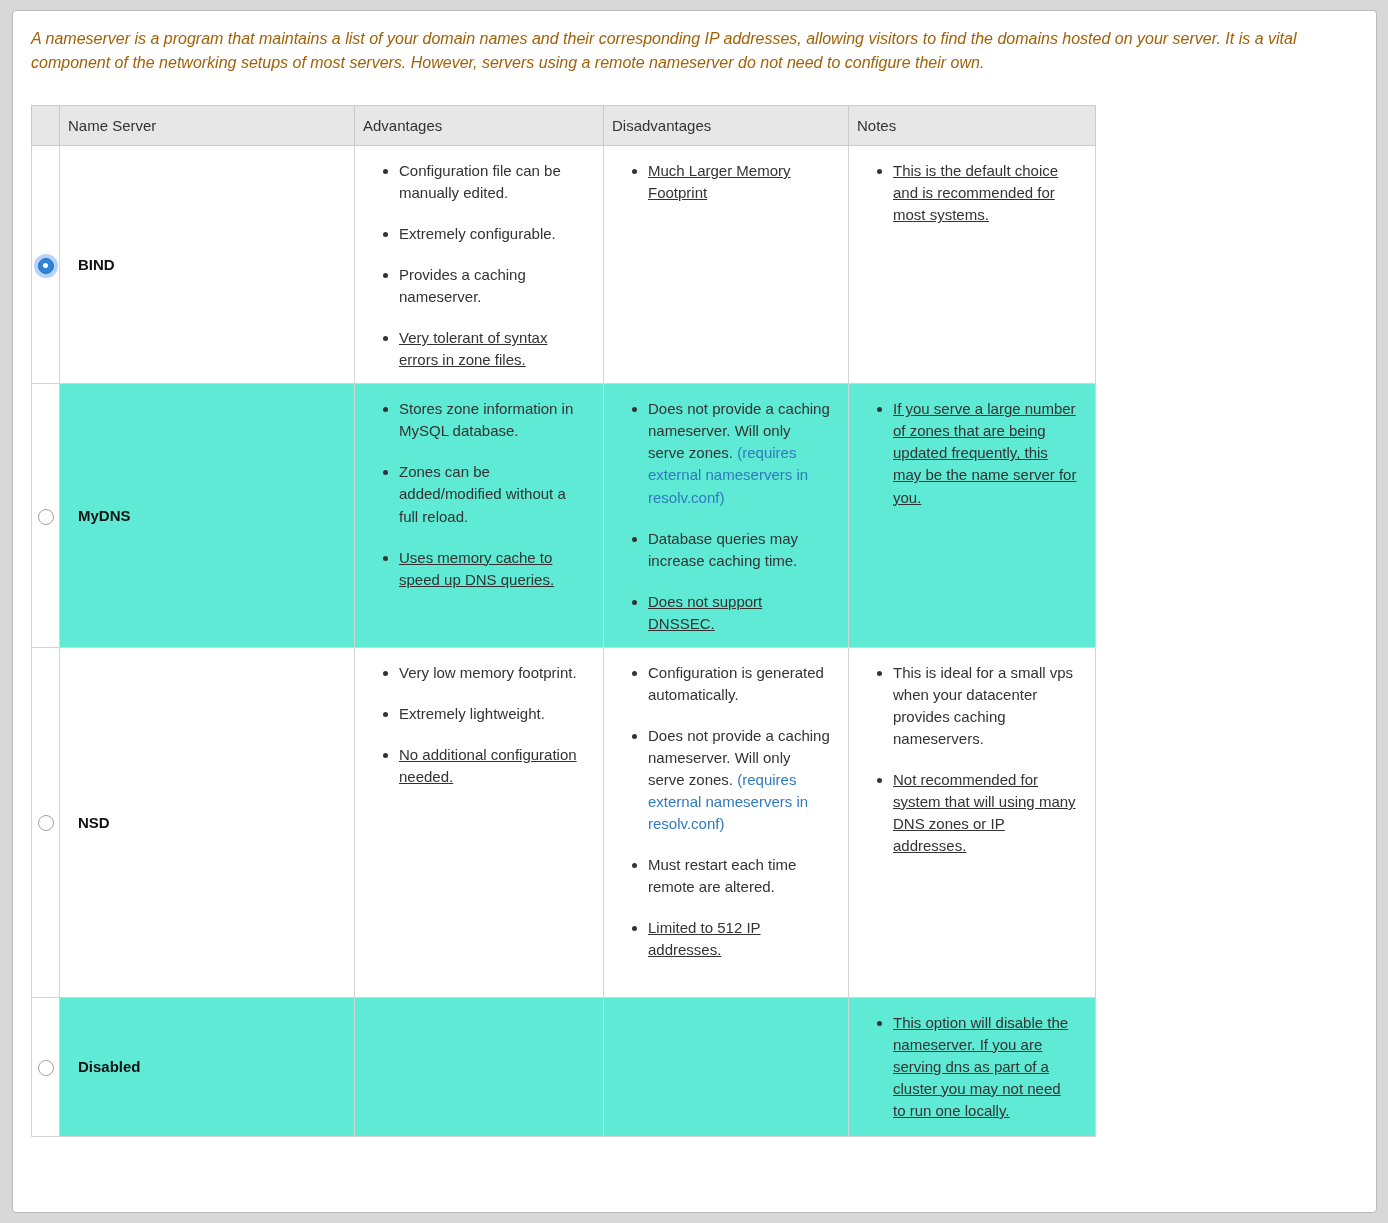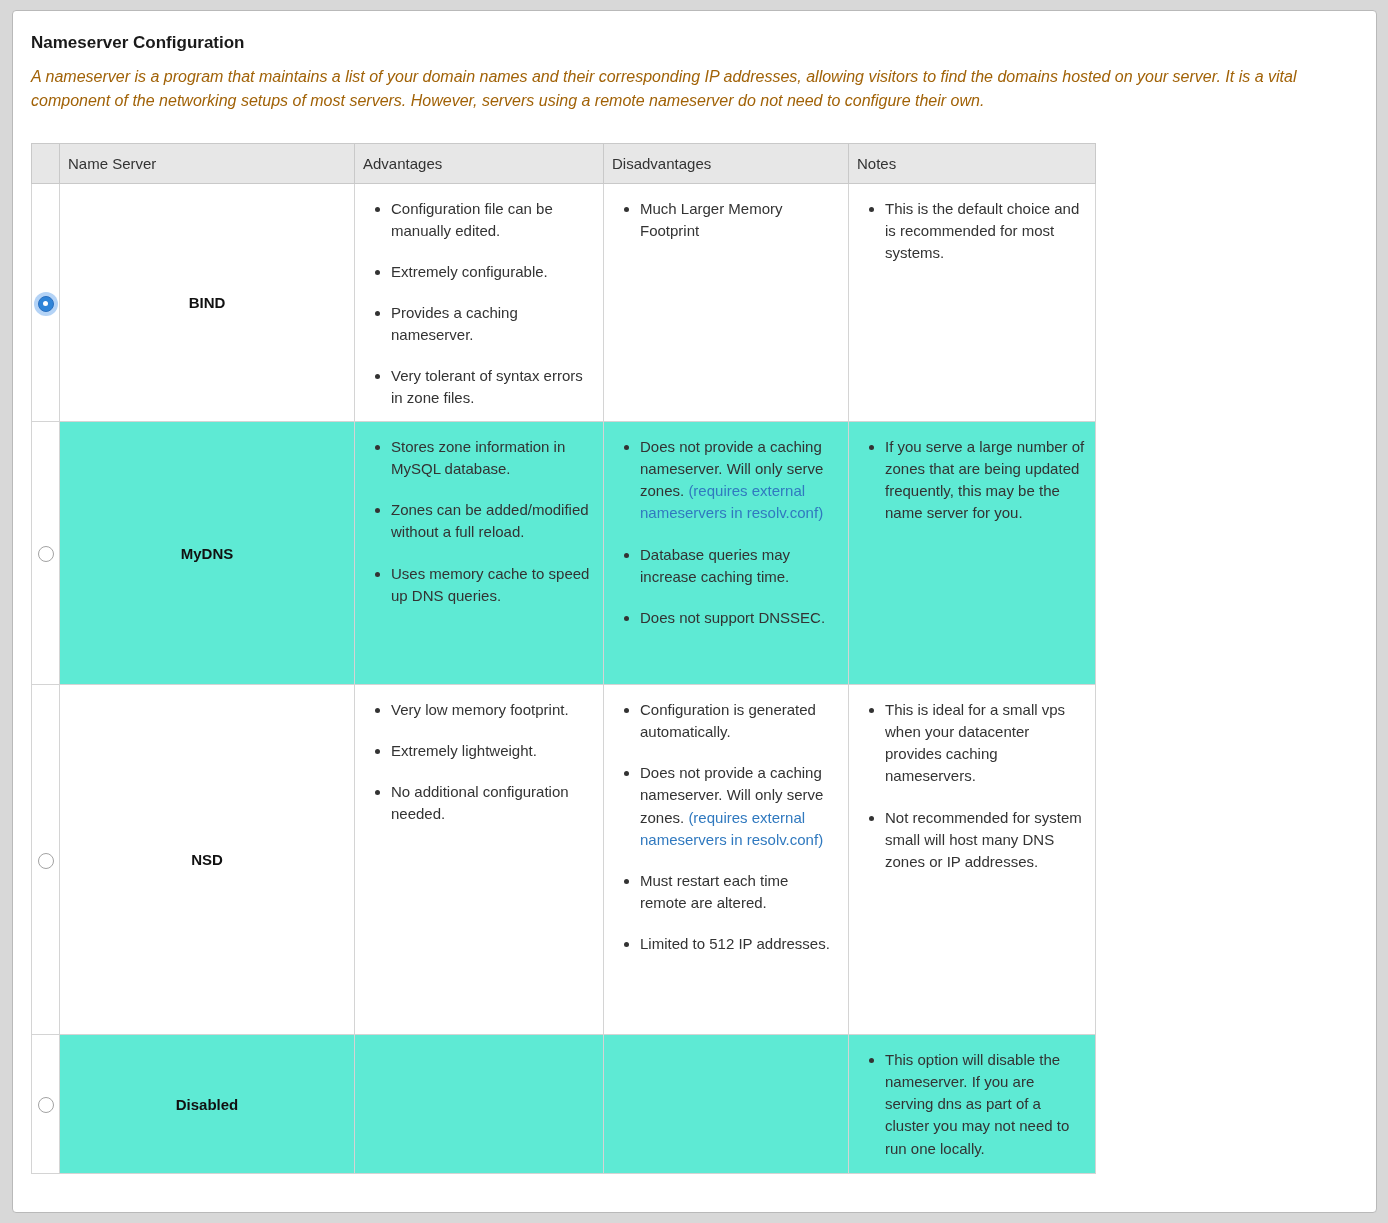--- a/index.html
+++ b/index.html
@@ -51,45 +51,44 @@
     text-align: left;
     font-weight: normal;
     font-size: 15px;
     color: #333333;
     padding: 11px 8px;
     margin-top: 8px;
   }
   .ns-table td {
     border: 1px solid #d4d4d4;
     vertical-align: top;
-    padding: 12px 10px;
+    padding: 12px 18px;
     background: #ffffff;
   }
   .ns-table tr.row-alt td { background: #5eead4; }
   .ns-table td.radio-cell {
     background: #ffffff !important;
     vertical-align: middle;
     text-align: center;
     padding: 0;
   }
   .ns-table td.name-cell {
     vertical-align: middle;
-    text-align: center;
     font-weight: bold;
     color: #111111;
   }
   .ns-table ul {
     margin: 2px 0 0 0;
     padding-left: 26px;
   }
   .ns-table li {
     margin-bottom: 19px;
     line-height: 1.47;
   }
-  .ns-table li:last-child { margin-bottom: 0; }
+  .ns-table li:last-child { margin-bottom: 0; text-decoration: underline; }
   .cell-link { text-decoration: none; cursor: pointer; }
   
   .radio {
     display: inline-block;
     width: 16px;
     height: 16px;
     border-radius: 50%;
     border: 1px solid #a3a3a3;
     background: #ffffff;
     vertical-align: middle;
@@ -112,21 +111,20 @@
   
   .ns-table tbody tr:nth-child(1) { height: 238px; }
   .ns-table tbody tr:nth-child(2) { height: 263px; }
   .ns-table tbody tr:nth-child(3) { height: 350px; }
   .ns-table tbody tr:nth-child(4) { height: 139px; }
 </style>
 </head>
 <body>
 
 <div class="panel">
-  <h1 class="page-title">Nameserver Configuration</h1>
   <p class="page-description">A nameserver is a program that maintains a list of your domain names and their corresponding IP addresses, allowing visitors to find the domains hosted on your server. It is a vital component of the networking setups of most servers. However, servers using a remote nameserver do not need to configure their own.</p>
 
   <table class="ns-table">
     <colgroup>
       <col style="width:28px">
       <col style="width:295px">
       <col style="width:249px">
       <col style="width:245px">
       <col style="width:247px">
     </colgroup>
@@ -199,21 +197,21 @@
             <ul>
               <li>Configuration is generated automatically.</li>
               <li>Does not provide a caching nameserver. Will only serve zones. <a class="cell-link" style="color: rgb(48, 121, 191);">(requires external nameservers in resolv.conf)</a></li>
               <li>Must restart each time remote are altered.</li>
               <li>Limited to 512 IP addresses.</li>
             </ul>
           </td>
           <td>
             <ul>
               <li>This is ideal for a small vps when your datacenter provides caching nameservers.</li>
-              <li>Not recommended for system small will host many DNS zones or IP addresses.</li>
+              <li>Not recommended for system that will using many DNS zones or IP addresses.</li>
             </ul>
           </td>
         </tr>
         <tr class="row-alt">
           <td class="radio-cell"><span class="radio"></span></td>
           <td class="name-cell">Disabled</td>
           <td></td>
           <td></td>
           <td>
             <ul>

